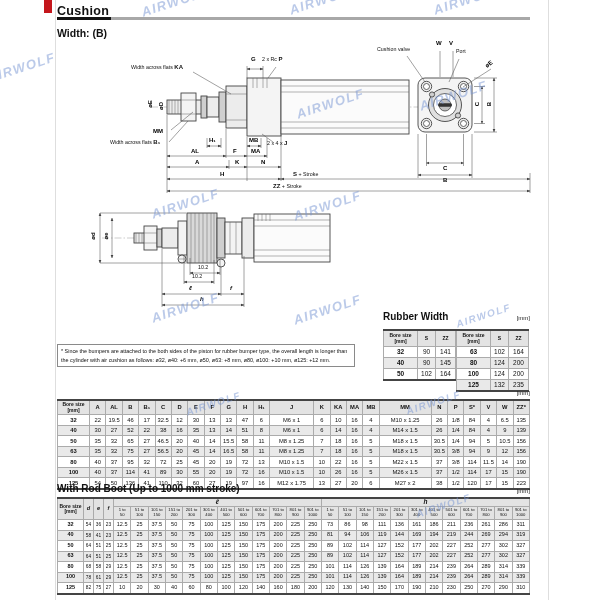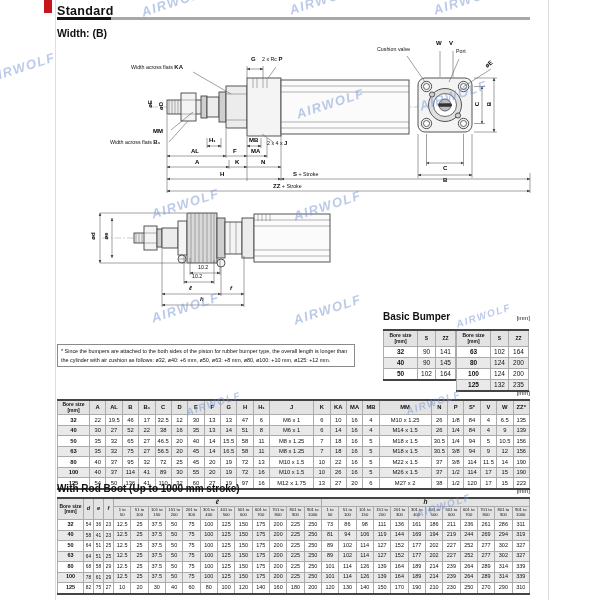--- a/index.html
+++ b/index.html
@@ -71,21 +71,21 @@
 <span class="wm" style="left:418px;top:88px">AIRWOLF</span>
 <span class="wm" style="left:150px;top:196px">AIRWOLF</span>
 <span class="wm" style="left:292px;top:198px">AIRWOLF</span>
 <span class="wm" style="left:150px;top:300px">AIRWOLF</span>
 <span class="wm" style="left:292px;top:302px">AIRWOLF</span>
 <span class="wm sm" style="left:455px;top:310px">AIRWOLF</span>
 <span class="wm sm" style="left:185px;top:398px">AIRWOLF</span>
 <span class="wm sm" style="left:405px;top:397px">AIRWOLF</span>
 <span class="wm sm" style="left:415px;top:500px">AIRWOLF</span>
 
-<h1 class="title">Standard</h1>
+<h1 class="title">Cushion</h1>
 <div class="rule"></div>
 <div class="rule-dark"></div>
 <h2 class="subtitle">Width: (B)</h2>
 
 <div class="d1">
   <svg width="500" height="160" viewBox="0 0 500 160">
     <defs>
       <marker id="ar1" viewBox="0 0 10 10" refX="9" refY="5" markerWidth="6" markerHeight="6" orient="auto-start-reverse">
         <path d="M0,1L10,5L0,9z" fill="#444"></path>
       </marker>
@@ -285,21 +285,21 @@
   <span class="lb rot90" style="left:14px;top:37px">øe</span>
   <span class="lbs" style="left:110px;top:69px">10.2</span>
   <span class="lbs" style="left:104px;top:78px">10.2</span>
   <span class="lb it" style="left:101px;top:89px">ℓ</span>
   <span class="lb it" style="left:142px;top:89px">f</span>
   <span class="lb it" style="left:112px;top:100px">h</span>
 </div>
 
 <div class="note"><span>* Since the bumpers are attached to the both sides of the piston for rubber bumper type, the overall length is longer than the cylinder with air cushion as follows: ø32, ø40: +6 mm, ø50, ø63: +8 mm, ø80, ø100: +10 mm, ø125: +12 mm.</span></div>
 
-<div class="rb-title">Basic Bumper</div>
+<div class="rb-title">Rubber Width</div>
 <span class="unit" style="left:380px;top:315px">[mm]</span>
 <div class="rb-tables">
   <table id="rb-left">
       <colgroup>
         <col style="width:34px">
         <col style="width:18px">
         <col style="width:20px">
       </colgroup>
       <thead>
         <tr>

